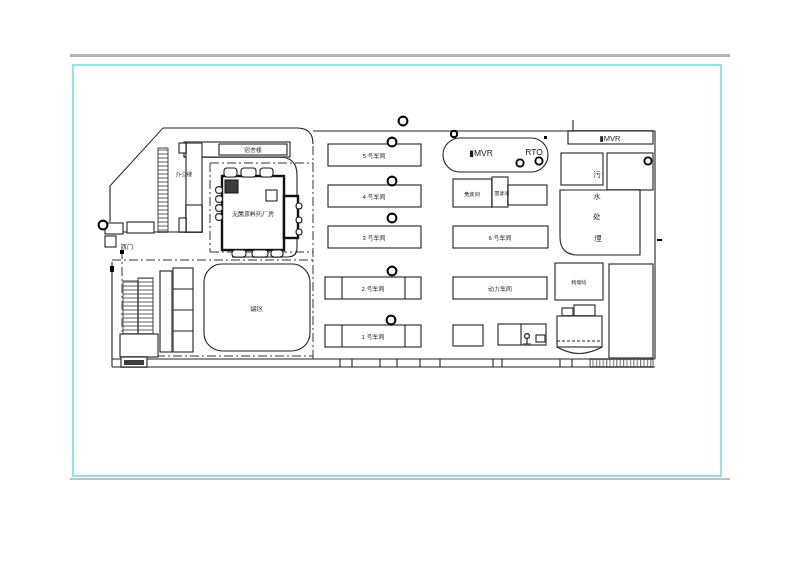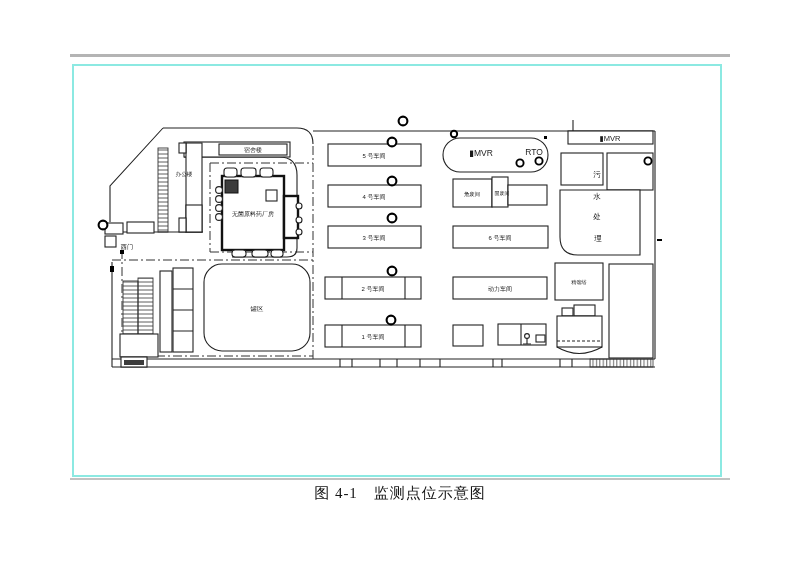--- a/index.html
+++ b/index.html
@@ -218,15 +218,14 @@
       <circle class="mp" cx="392" cy="271" r="4.4"></circle>
       <circle class="mp" cx="391" cy="320" r="4.4"></circle>
       <circle class="mp" cx="103" cy="225" r="4.4"></circle>
       <circle class="mps" cx="454" cy="134" r="3.2"></circle>
       <circle class="mps" cx="520" cy="163" r="3.6"></circle>
       <circle class="mps" cx="539" cy="161" r="3.6"></circle>
       <circle class="mps" cx="648" cy="161" r="3.6"></circle>
     </g>
   </svg>
 
-  <div class="caption">图 4-1　监测点位示意图</div>
   <div class="rule-bottom"></div>
 </div>
 
 </body></html>

